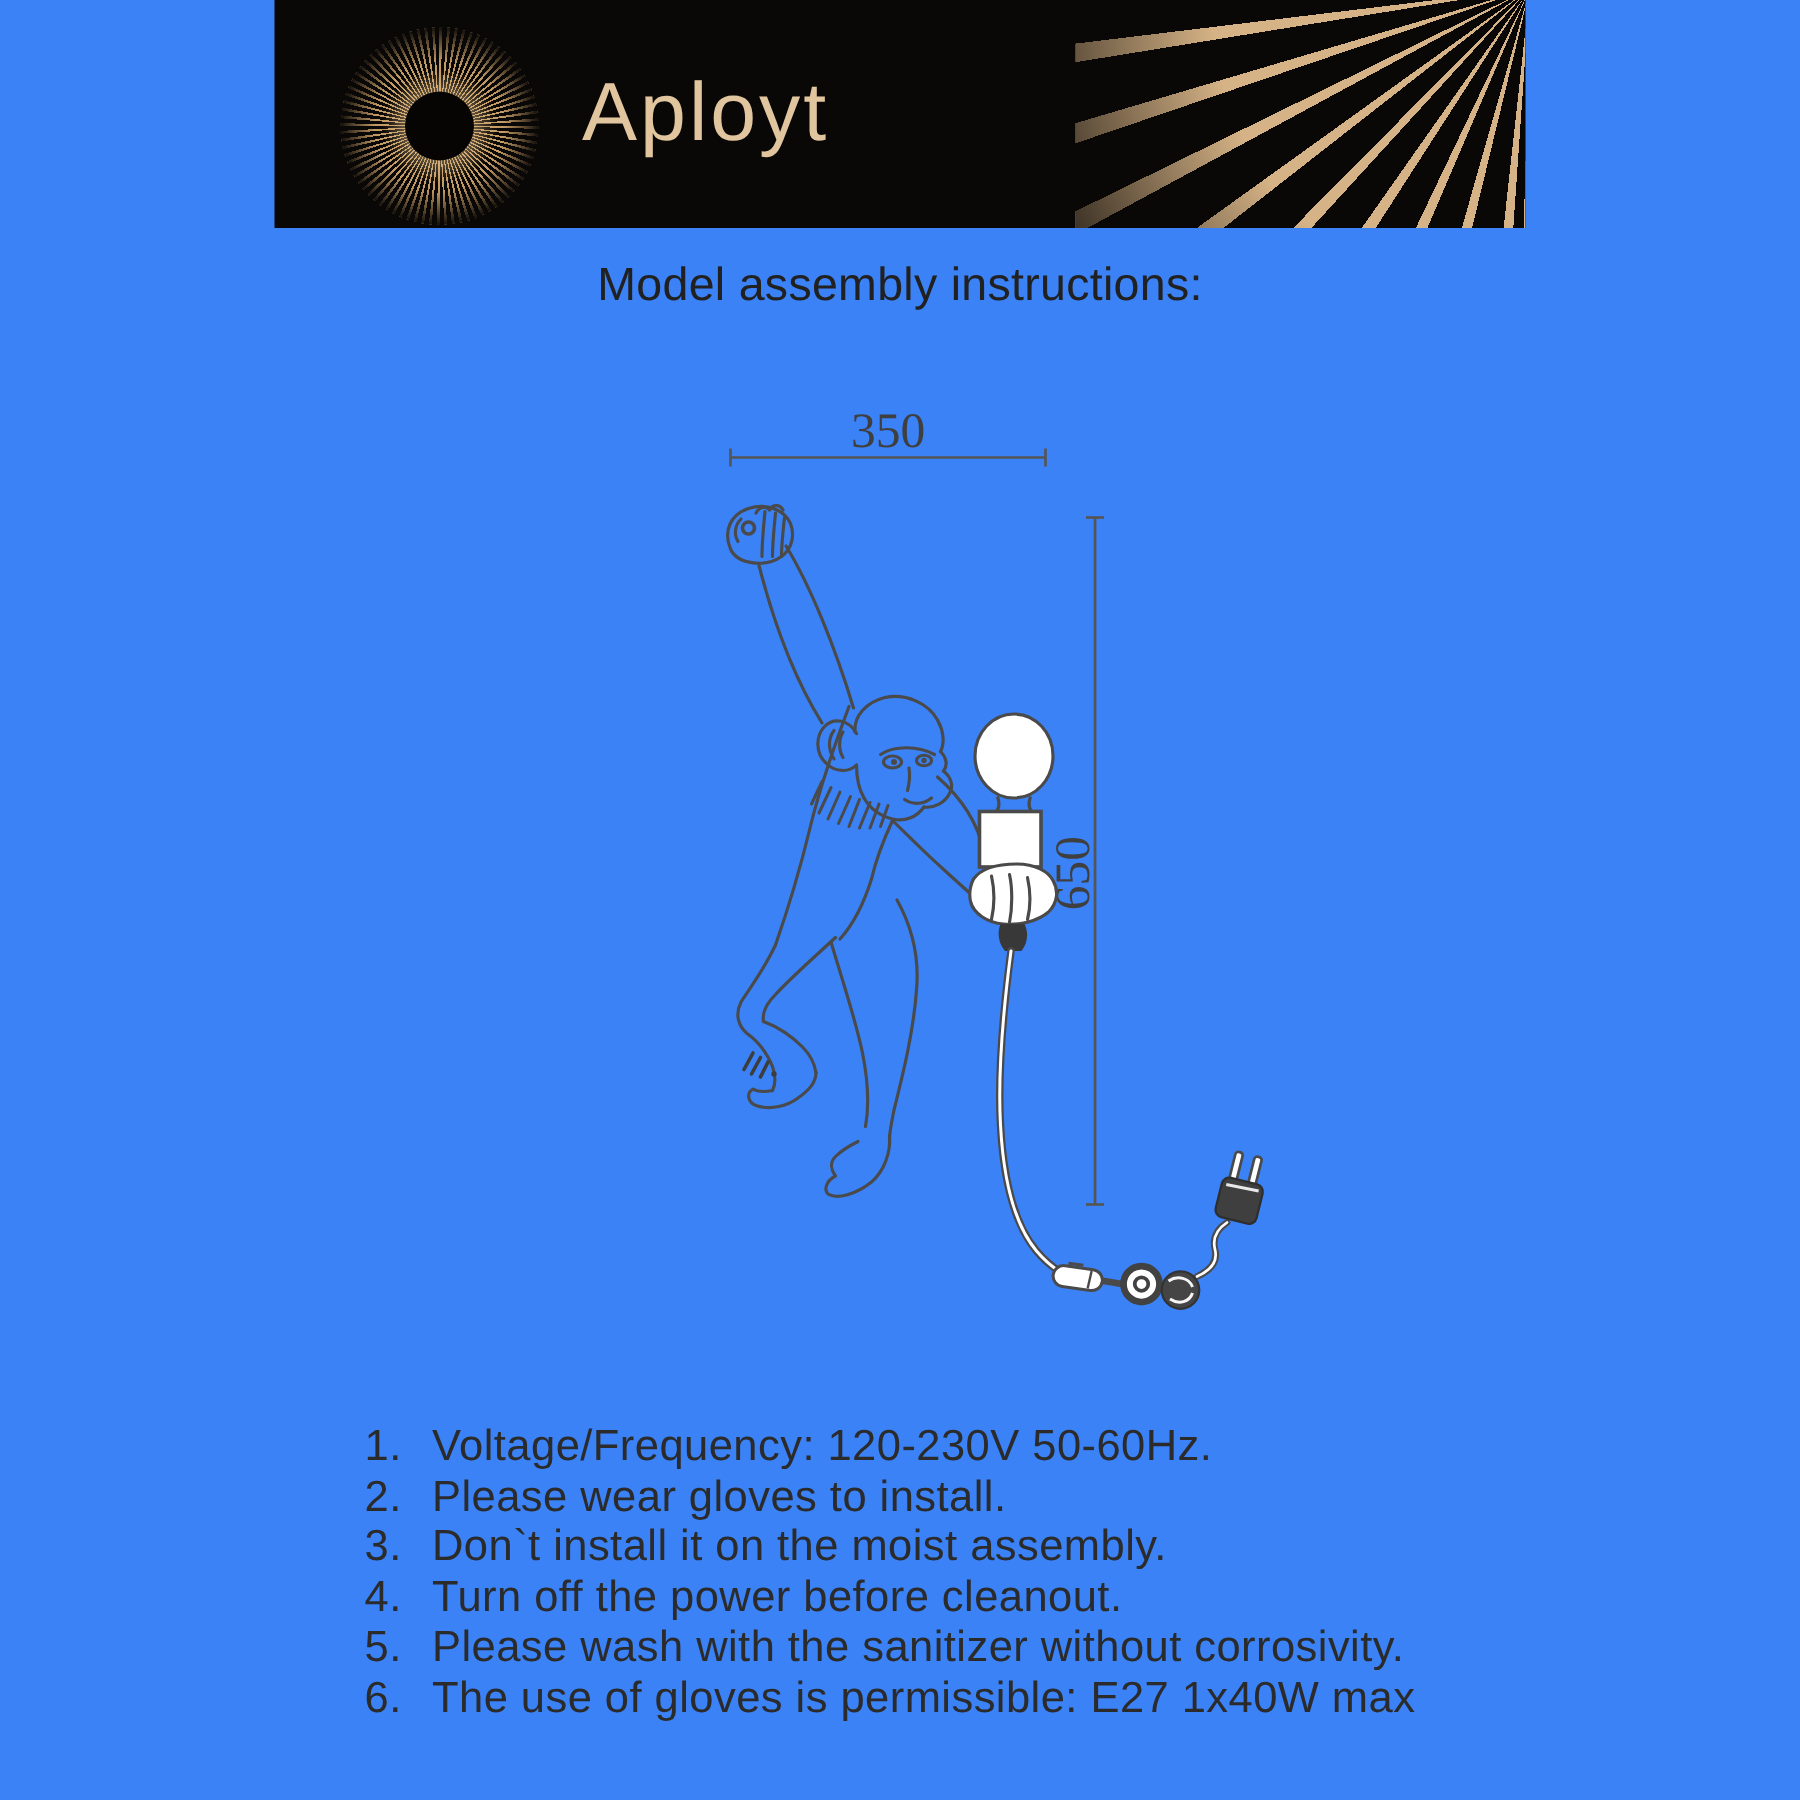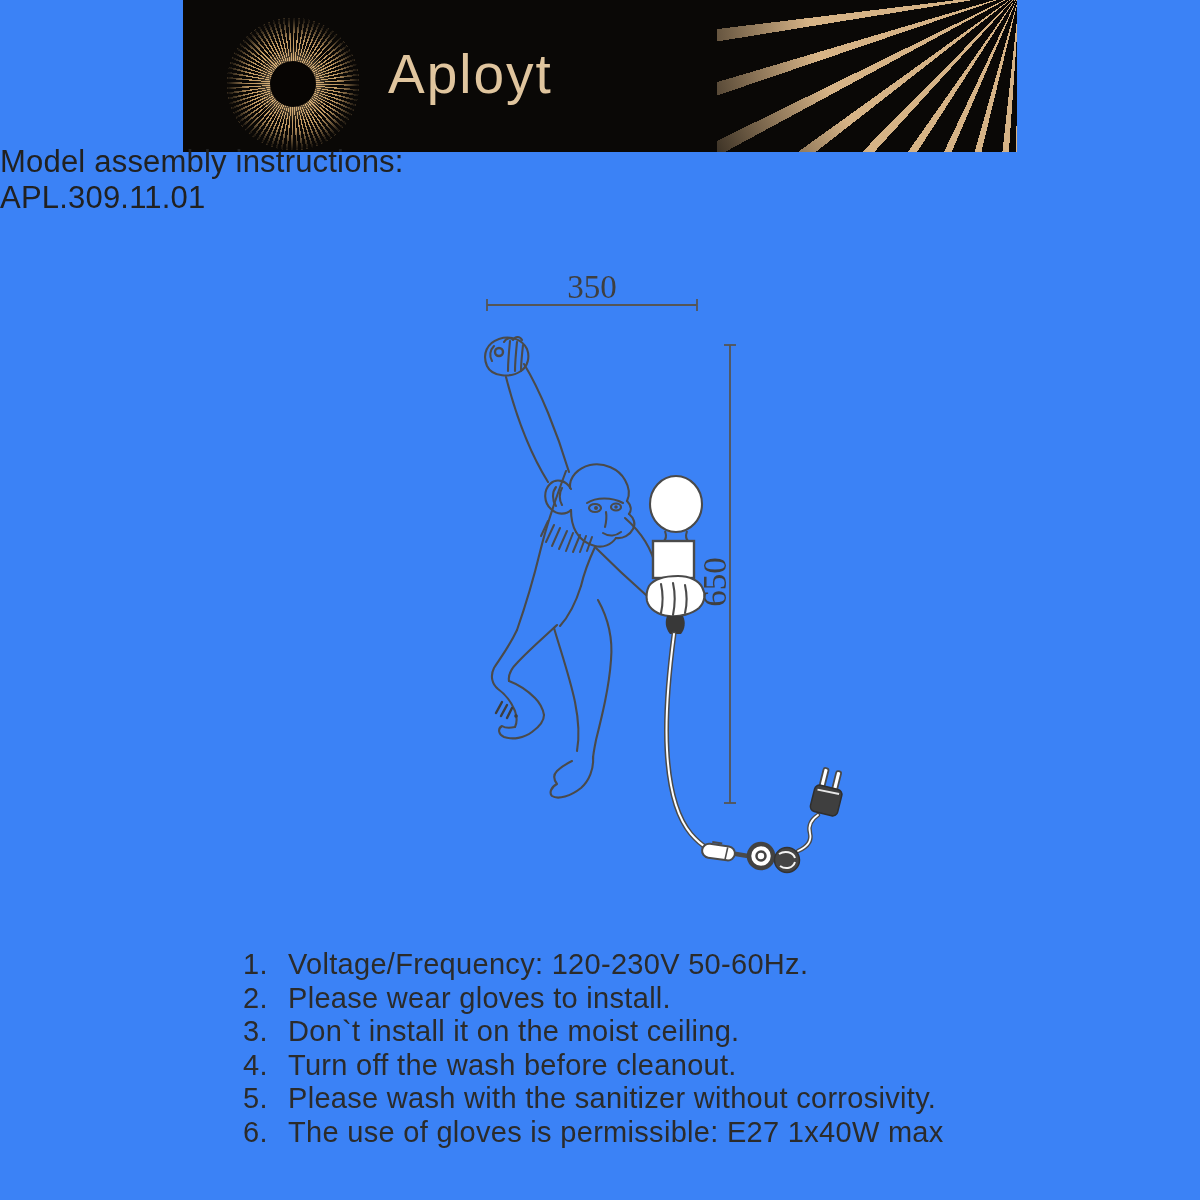--- a/index.html
+++ b/index.html
@@ -35,21 +35,21 @@
   }
   .banner-rays{
     position:absolute;right:0;top:0;width:300px;height:100%;
     background:repeating-conic-gradient(from 184deg at 101% -5%, #d6b386 0deg 2.3deg, rgba(10,8,6,0) 2.3deg 9.6deg);
   }
   .banner-rays-fade{
     position:absolute;right:0;top:0;width:300px;height:100%;
     background:radial-gradient(circle at 100% 0, rgba(10,8,6,0) 62%, rgba(10,8,6,0.75) 100%);
   }
   
-  .heading{position:absolute;left:0;top:144px;width:1200px;text-align:left;color:#212121;}
+  .heading{position:absolute;left:0;top:172px;width:1200px;text-align:center;color:#212121;}
   .heading p{margin:0;font-size:31px;line-height:36px;font-weight:500;letter-spacing:0.2px;}
   
   .figure{position:absolute;left:420px;top:265px;width:500px;height:670px;}
   .dim-text{font-family:"Liberation Serif", serif;font-size:33px;fill:#3f3f3f;}
   
   .instructions{
     position:absolute;left:243px;top:948px;margin:0;padding:0;list-style:none;
     color:#2b2b2b;font-size:29px;line-height:33.5px;letter-spacing:0.3px;font-weight:500;
   }
   .instructions li{display:flex;}
@@ -66,21 +66,20 @@
       <div class="star-fade"></div>
       <div class="star-core"></div>
     </div>
     <div class="brand">Aployt</div>
     <div class="banner-rays"></div>
     <div class="banner-rays-fade"></div>
   </header>
 
   <section class="heading">
     <p>Model assembly instructions:</p>
-    <p>APL.309.11.01</p>
   </section>
 
   <svg class="figure" viewBox="420 265 500 670">
 
     <g stroke="#555555" stroke-width="1.8" fill="none">
       <path d="M487,305 L697,305"></path>
       <path d="M487,299 L487,311"></path>
       <path d="M697,299 L697,311"></path>
     </g>
     <text class="dim-text" x="592" y="298" text-anchor="middle">350</text>
@@ -213,25 +212,25 @@
     <li>
       <span class="num">1.</span>
       <span class="txt">Voltage/Frequency: 120-230V 50-60Hz.</span>
     </li>
     <li>
       <span class="num">2.</span>
       <span class="txt">Please wear gloves to install.</span>
     </li>
     <li>
       <span class="num">3.</span>
-      <span class="txt">Don`t install it on the moist ceiling.</span>
+      <span class="txt">Don`t install it on the moist assembly.</span>
     </li>
     <li>
       <span class="num">4.</span>
-      <span class="txt">Turn off the wash before cleanout.</span>
+      <span class="txt">Turn off the power before cleanout.</span>
     </li>
     <li>
       <span class="num">5.</span>
       <span class="txt">Please wash with the sanitizer without corrosivity.</span>
     </li>
     <li>
       <span class="num">6.</span>
       <span class="txt">The use of gloves is permissible: E27 1x40W max</span>
     </li>
   </ol>

